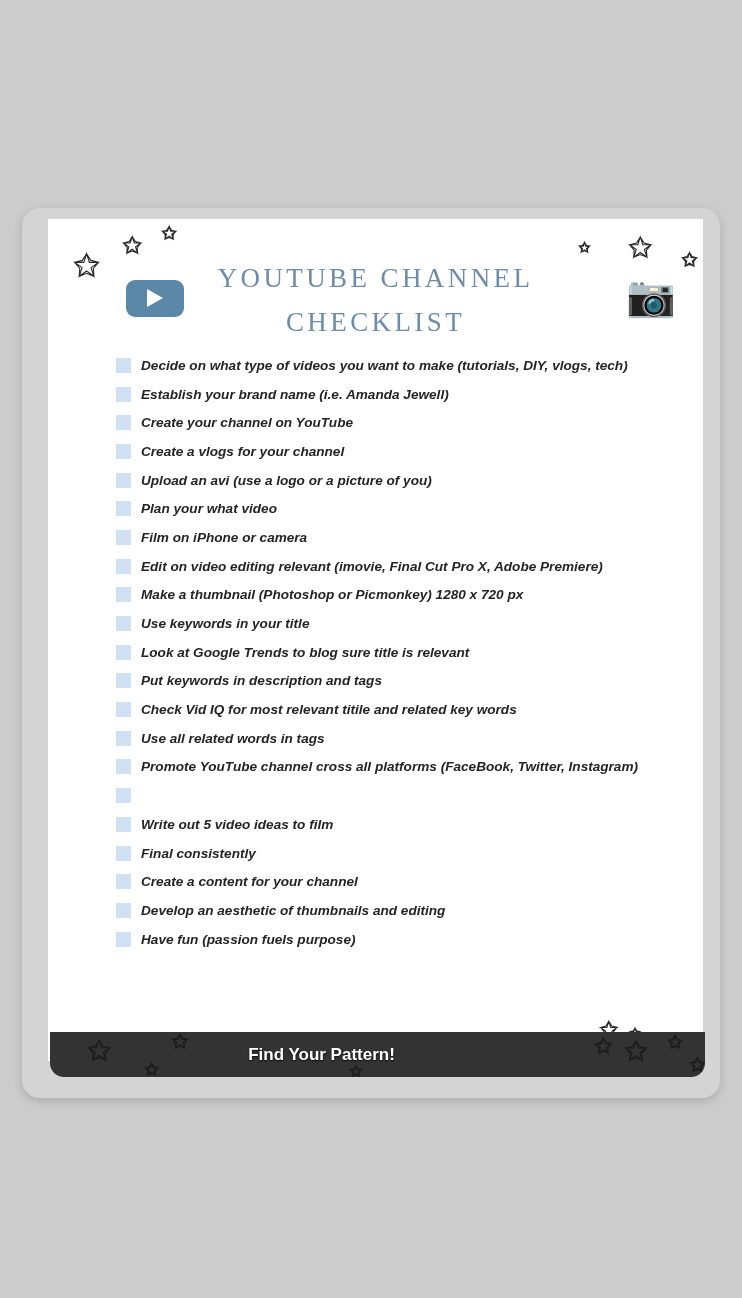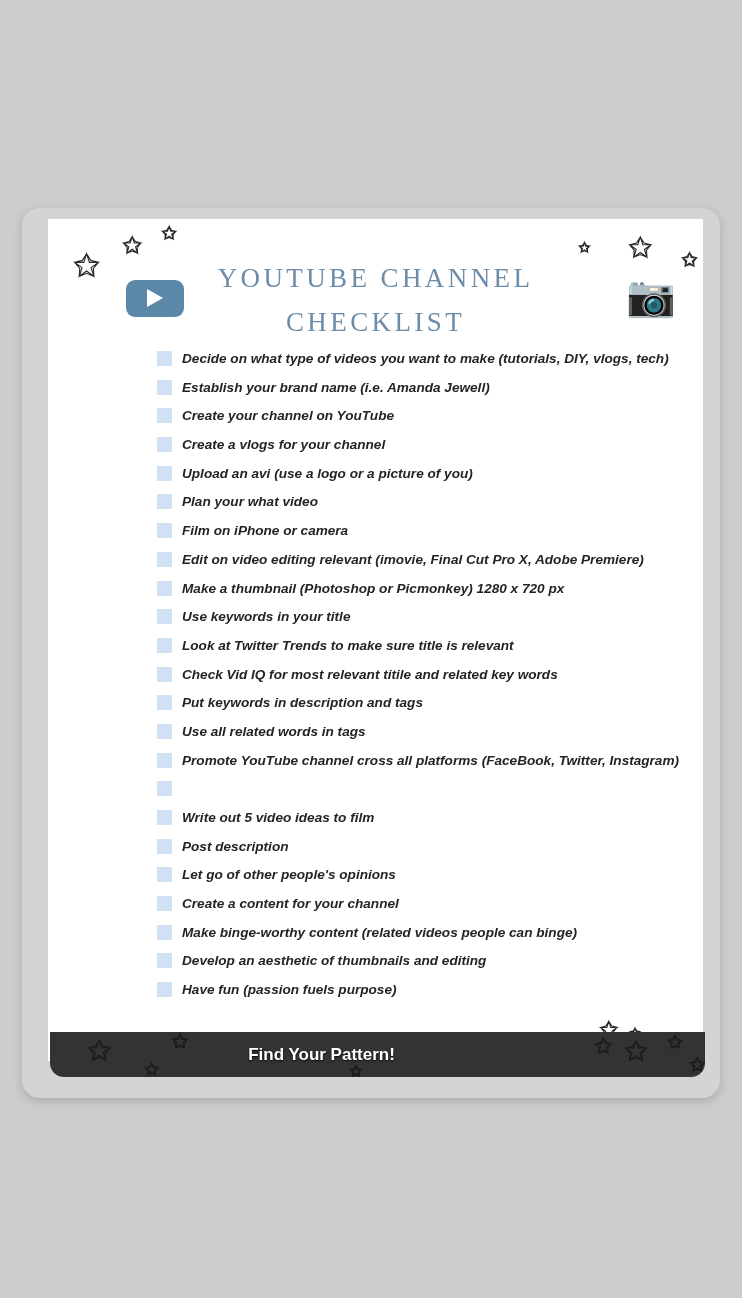--- a/index.html
+++ b/index.html
@@ -101,22 +101,23 @@
 
   
   #list {
     position: absolute;
     left: 0;
     top: 132px;
     width: 655px;
   }
   .row {
     display: flex;
+    align-items: center;
     height: 28.7px;
-    padding-left: 109px;
+    padding-left: 68px;
   }
   .box {
     flex: 0 0 auto;
     width: 15px;
     height: 15px;
     background: #cfe1f2;
     margin-right: 10px;
   }
   .label {
     font-size: 13.6px;
@@ -216,60 +217,52 @@
         <div class="row">
           <div class="box"></div>
           <div class="label">Make a thumbnail (Photoshop or Picmonkey) 1280 x 720 px</div>
         </div>
         <div class="row">
           <div class="box"></div>
           <div class="label">Use keywords in your title</div>
         </div>
         <div class="row">
           <div class="box"></div>
-          <div class="label">Look at Twitter Trends to make sure title is relevant</div>
+          <div class="label">Look at Google Trends to blog sure title is relevant</div>
+        </div>
+        <div class="row">
+          <div class="box"></div>
+          <div class="label">Put keywords in description and tags</div>
         </div>
         <div class="row">
           <div class="box"></div>
           <div class="label">Check Vid IQ for most relevant titile and related key words</div>
         </div>
         <div class="row">
           <div class="box"></div>
-          <div class="label">Put keywords in description and tags</div>
-        </div>
-        <div class="row">
-          <div class="box"></div>
           <div class="label">Use all related words in tags</div>
         </div>
         <div class="row">
           <div class="box"></div>
           <div class="label">Promote YouTube channel cross all platforms (FaceBook, Twitter, Instagram)</div>
         </div>
         <div class="row">
           <div class="box"></div>
         </div>
         <div class="row">
           <div class="box"></div>
           <div class="label">Write out 5 video ideas to film</div>
         </div>
         <div class="row">
           <div class="box"></div>
-          <div class="label">Post description</div>
-        </div>
-        <div class="row">
-          <div class="box"></div>
-          <div class="label">Let go of other people's opinions</div>
+          <div class="label">Final consistently</div>
         </div>
         <div class="row">
           <div class="box"></div>
           <div class="label">Create a content for your channel</div>
-        </div>
-        <div class="row">
-          <div class="box"></div>
-          <div class="label">Make binge-worthy content (related videos people can binge)</div>
         </div>
         <div class="row">
           <div class="box"></div>
           <div class="label">Develop an aesthetic of thumbnails and editing</div>
         </div>
         <div class="row">
           <div class="box"></div>
           <div class="label">Have fun (passion fuels purpose)</div>
         </div>
       </div>

